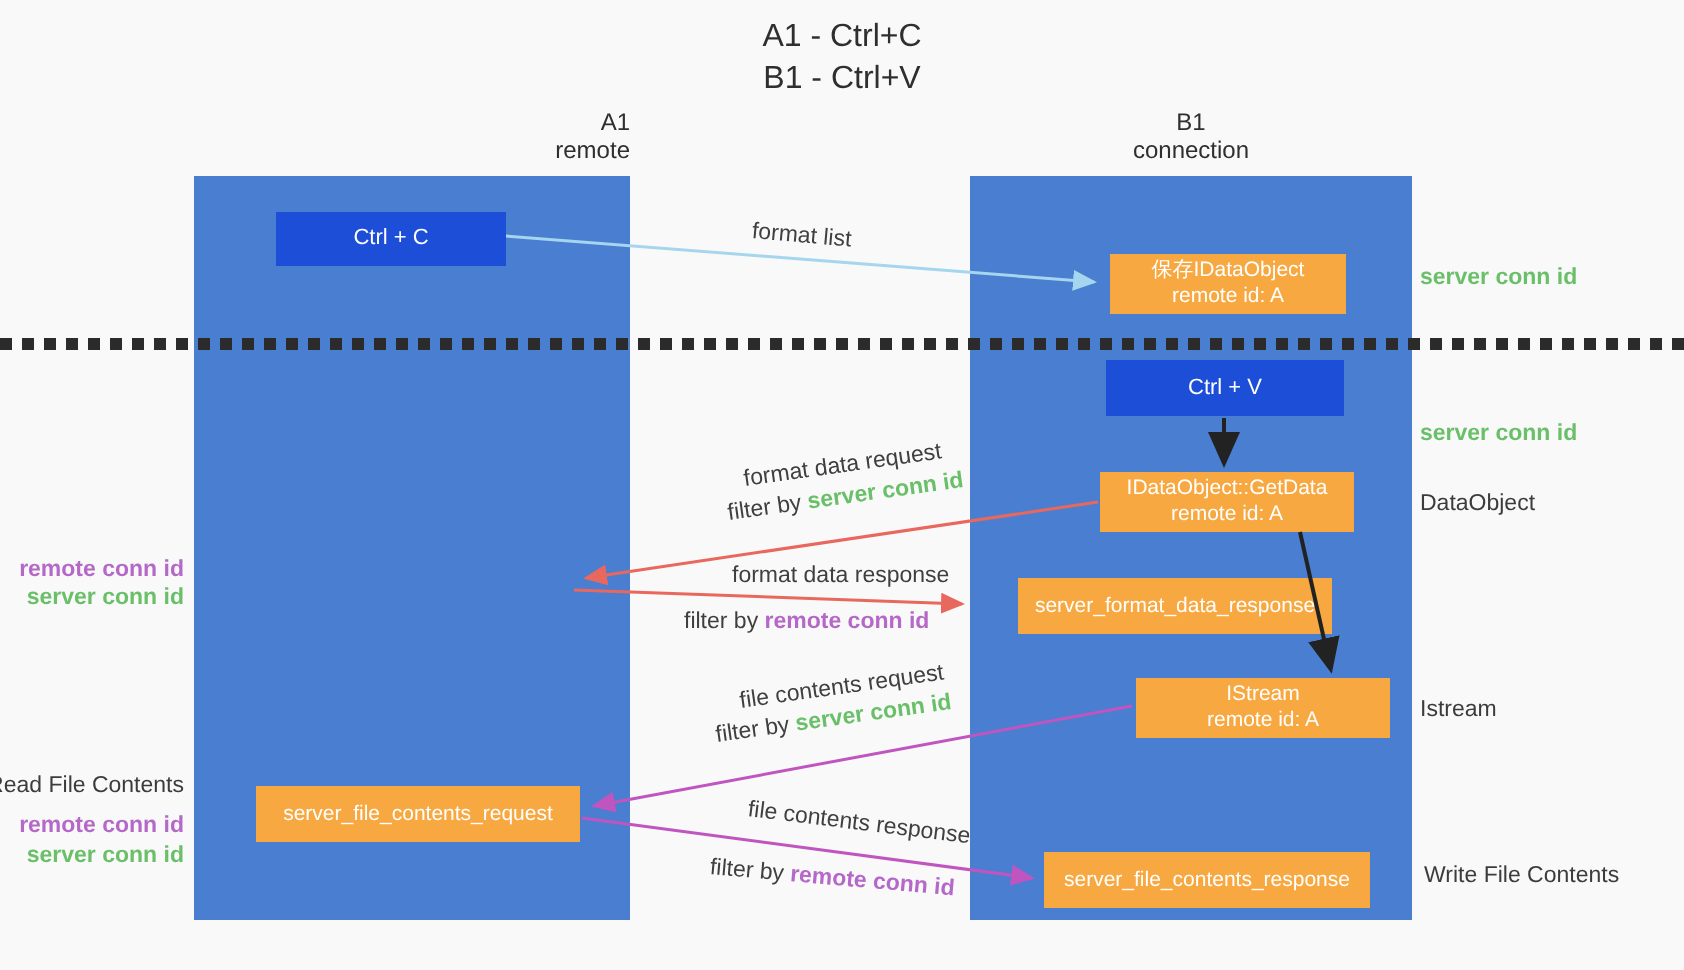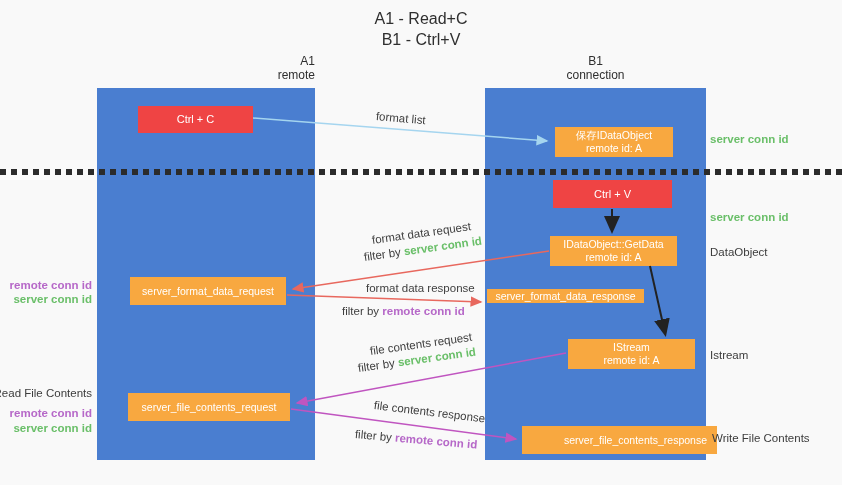--- a/index.html
+++ b/index.html
@@ -26,51 +26,51 @@
   #lane-b1{left:485px;width:221px;}
   .dashline{
     position:absolute;left:0;top:169px;width:842px;height:6px;
     background:repeating-linear-gradient(90deg,#2b2b2b 0 6px,transparent 6px 11px);
   }
   .box{
     position:absolute;display:flex;flex-direction:column;
     align-items:center;justify-content:center;
     color:#ffffff;text-align:center;font-size:11px;line-height:13px;
   }
-  .green-box{background:#ef4444;}
+  .green-box{background:#1d4ed8;}
   .orange-box{background:#f8a840;text-align:center;}
   #box-ctrl-c{left:138px;top:106px;width:115px;height:27px;}
   #box-save{left:555px;top:127px;width:118px;height:30px;font-size:10.5px;}
   #box-ctrl-v{left:553px;top:180px;width:119px;height:28px;}
   #box-getdata{left:550px;top:236px;width:127px;height:30px;font-size:10.5px;}
   #box-sfdreq{left:130px;top:277px;width:156px;height:28px;font-size:10.5px;}
-  #box-sfdresp{left:487px;top:289px;width:157px;height:14px;font-size:10.5px;}
+  #box-sfdresp{left:509px;top:289px;width:157px;height:28px;font-size:10.5px;}
   #box-istream{left:568px;top:339px;width:127px;height:30px;font-size:10.5px;}
   #box-sfcreq{left:128px;top:393px;width:162px;height:28px;font-size:10.5px;}
-  #box-sfcresp{left:522px;top:426px;width:163px;height:28px;font-size:10.5px;padding-left:32px;}
+  #box-sfcresp{left:522px;top:426px;width:163px;height:28px;font-size:10.5px;}
   .lbl{
     position:absolute;white-space:nowrap;font-size:11.5px;color:#3f3f3f;
     transform-origin:left center;
   }
   .rot-p5{transform:rotate(5deg);}
   .rot-p7{transform:rotate(7deg);}
   .rot-n8{transform:rotate(-8deg);}
   .green-t{color:#6abf69;font-weight:bold;}
   .purple-t{color:#b668c8;font-weight:bold;}
   .side-right{position:absolute;white-space:nowrap;font-size:11.5px;}
   .side-left{position:absolute;right:750px;text-align:right;white-space:nowrap;font-size:11.5px;}
   #arrows{position:absolute;left:0;top:0;pointer-events:none;}
 </style>
 </head>
 <body>
 
 <div class="canvas">
 
   <div class="title">
-    <div>A1 - Read+C</div>
+    <div>A1 - Ctrl+C</div>
     <div>B1 - Ctrl+V</div>
   </div>
 
   <div id="hdr-a1" class="col-header">
     <div>A1</div>
     <div>remote</div>
   </div>
   <div id="hdr-b1" class="col-header">
     <div>B1</div>
     <div>connection</div>
@@ -92,23 +92,20 @@
 
   <div id="box-ctrl-v" class="box green-box">
     <div>Ctrl + V</div>
   </div>
 
   <div id="box-getdata" class="box orange-box">
     <div>IDataObject::GetData</div>
     <div>remote id: A</div>
   </div>
 
-  <div id="box-sfdreq" class="box orange-box">
-    <div>server_format_data_request</div>
-  </div>
 
   <div id="box-sfdresp" class="box orange-box">
     <div>server_format_data_response</div>
   </div>
 
   <div id="box-istream" class="box orange-box">
     <div>IStream</div>
     <div>remote id: A</div>
   </div>
 

